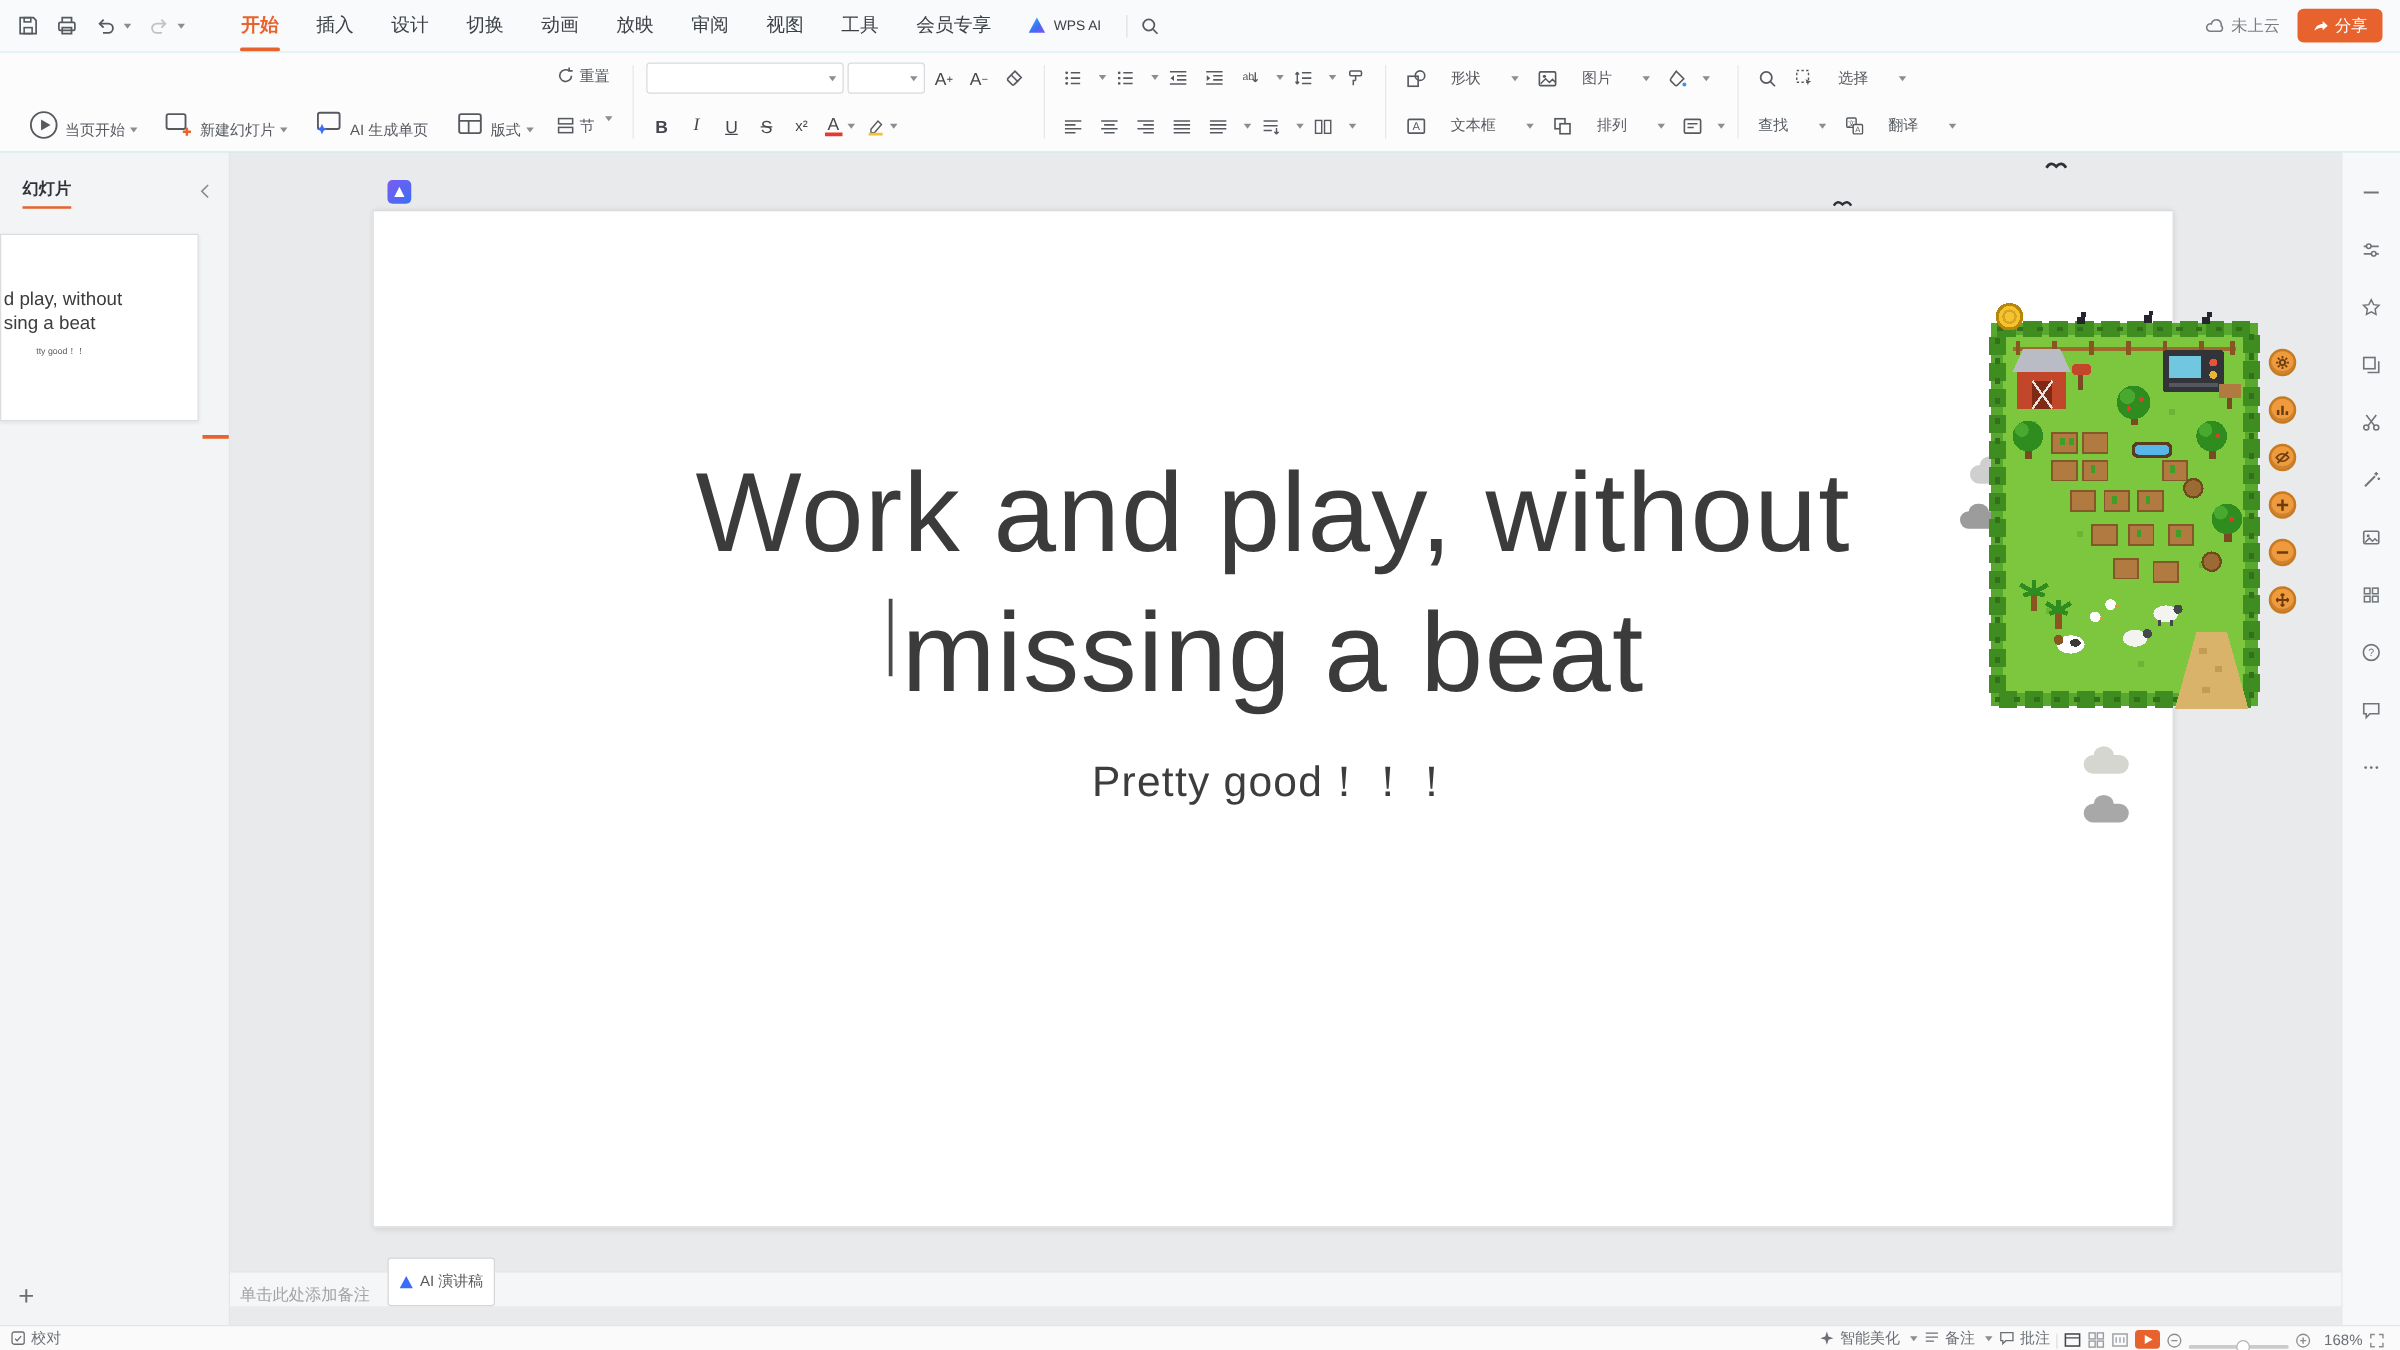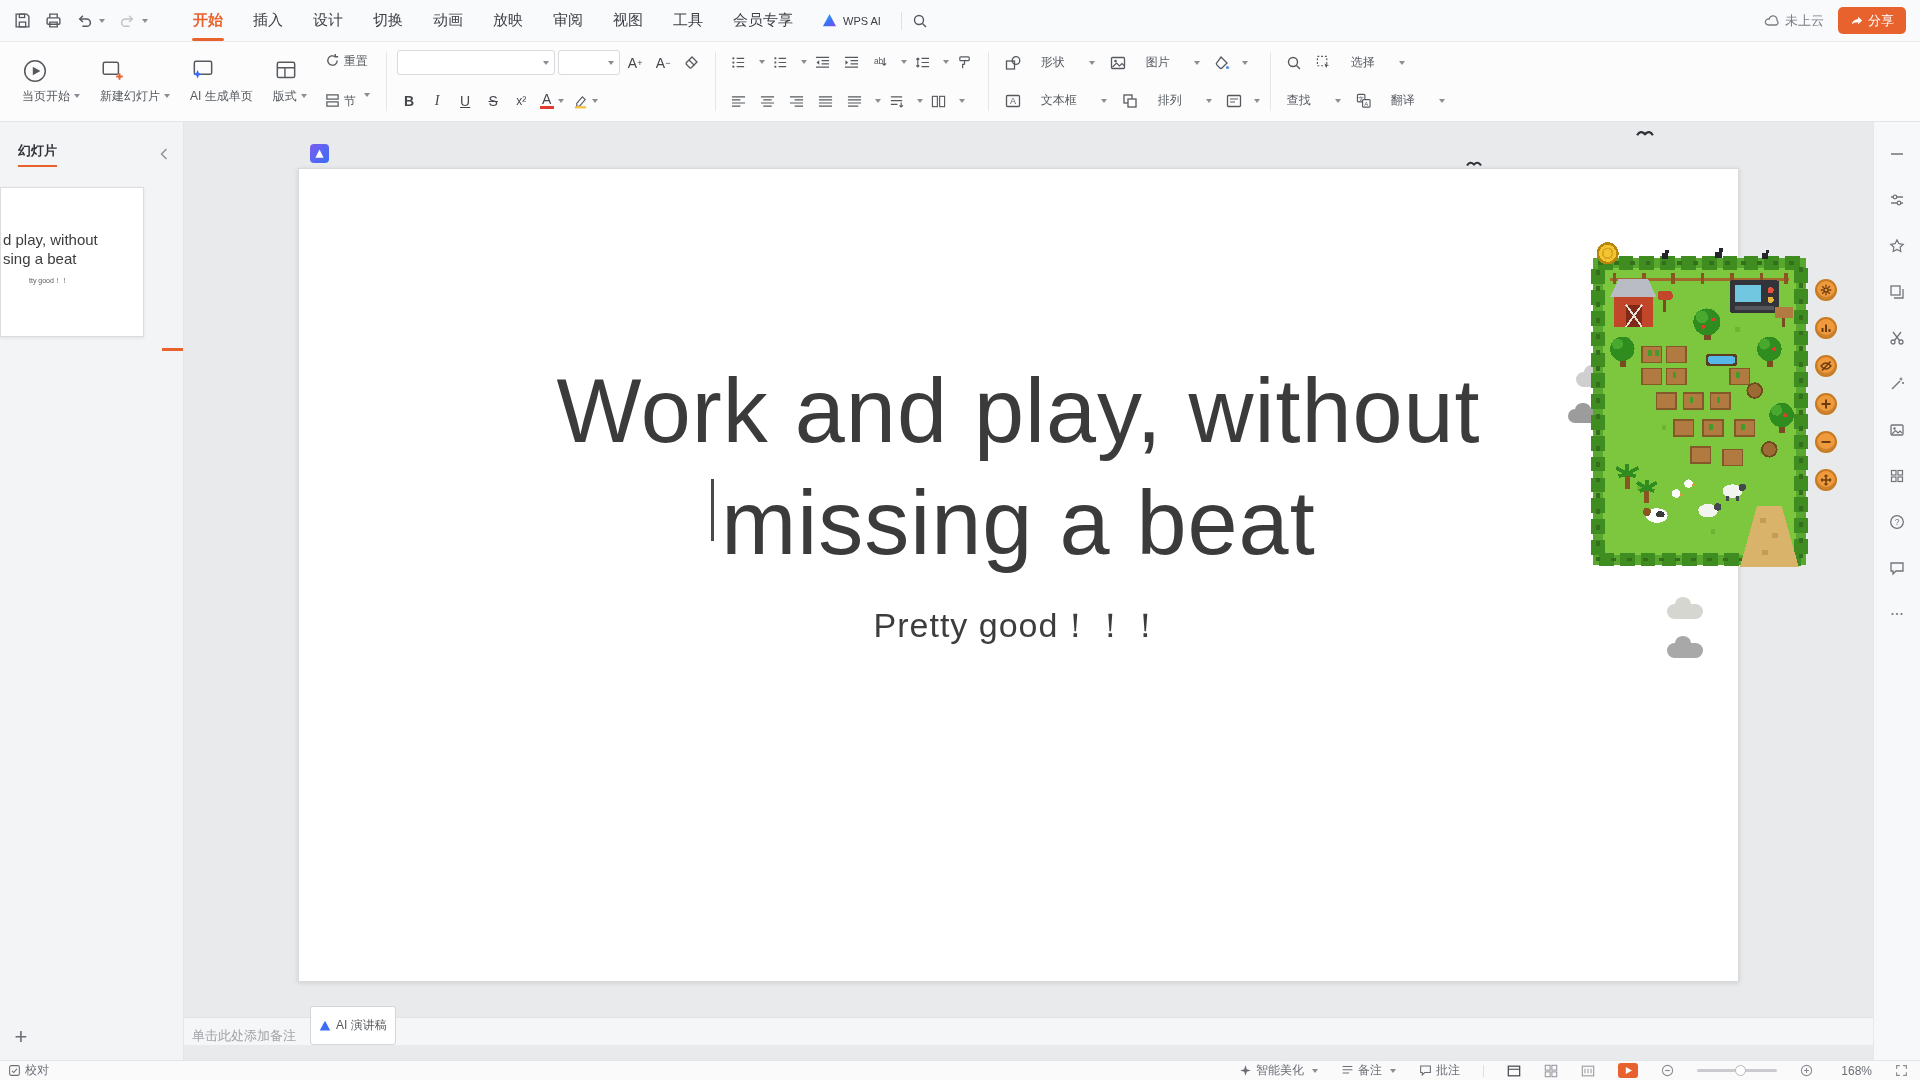--- a/index.html
+++ b/index.html
@@ -19,39 +19,39 @@
   .tb-div{width:1px;height:18px;background:#dfe0e2;margin:0 6px}
   .tb-right{margin-left:auto;display:flex;align-items:center;gap:14px;padding-right:14px}
   .cloud-status{display:flex;align-items:center;gap:5px;font-size:13px;color:#7a7e83;cursor:pointer}
   .share-btn{display:flex;align-items:center;gap:5px;height:27px;padding:0 12px;border-radius:5px;background:#e8622d;color:#fff;font-size:13px;cursor:pointer}
   .caret{display:inline-block;width:0;height:0;border-left:3.5px solid transparent;border-right:3.5px solid transparent;border-top:4px solid #8a8d92;margin-left:4px;vertical-align:2px}
 
   
   .ribbon{position:absolute;top:42px;left:0;right:0;height:80px;background:#fcfcfd;border-bottom:1px solid #e3e4e6;display:flex;align-items:stretch;padding:6px 0 6px 14px}
   .rb-sep{width:1px;background:#e6e7e9;margin:4px 10px}
   .rb-group{display:flex;align-items:stretch;gap:4px}
-  .rb-big{display:flex;flex-direction:column;align-items:flex-start;justify-content:center;gap:4px;padding:2px 8px;border-radius:4px;cursor:pointer;font-size:12px;color:#565a5f;white-space:nowrap}
+  .rb-big{display:flex;flex-direction:row;align-items:flex-end;justify-content:center;gap:4px;padding:2px 8px;border-radius:4px;cursor:pointer;font-size:12px;color:#565a5f;white-space:nowrap}
   .rb-col{display:flex;flex-direction:column;justify-content:space-between;padding:2px 0}
   .rb-small{display:flex;align-items:flex-start;gap:4px;padding:3px 6px;border-radius:3px;font-size:12px;color:#565a5f;cursor:pointer;white-space:nowrap}
   .rb-rows{display:flex;flex-direction:column;justify-content:space-between;padding:2px 0}
   .rb-row{display:flex;align-items:center;gap:3px}
   .combo{height:25px;border:1px solid #d8dadd;border-radius:3px;background:#fff;display:flex;align-items:center;justify-content:space-between;padding:0 5px;cursor:pointer}
   .combo .val{font-size:12px;color:#3c3f44}
   .fbtn{min-width:25px;height:24px;display:flex;align-items:center;justify-content:center;border-radius:3px;cursor:pointer;font-size:14px;color:#44474c;padding:0 3px}
   .ibtn{width:26px;height:24px;display:flex;align-items:center;justify-content:center;border-radius:3px;cursor:pointer}
   .lblbtn{display:flex;align-items:center;gap:20px;height:25px;padding:0 6px;border-radius:3px;font-size:12px;color:#565a5f;cursor:pointer;white-space:nowrap}
 
   
   .content{position:absolute;top:122px;left:0;right:0;height:938px;display:flex}
   
   .slides-panel{position:relative;width:184px;background:#f3f4f6;border-right:1px solid #e4e5e7;overflow:hidden}
   .sp-header{display:flex;align-items:center;justify-content:space-between;padding:20px 14px 10px 18px}
   .sp-title{font-size:13px;color:#2f3237;font-weight:bold;border-bottom:2px solid #e8622d;padding-bottom:5px}
   .sp-chevron{cursor:pointer;color:#8a8d92}
-  .thumb{position:absolute;left:0;top:65px;width:144px;height:150px;background:#fff;border:1px solid #dcdcde;box-shadow:0 1px 3px rgba(0,0,0,.08);cursor:pointer;overflow:hidden}
+  .thumb{position:absolute;left:0;top:65px;width:159px;height:150px;background:#fff;border:1px solid #dcdcde;box-shadow:0 1px 3px rgba(0,0,0,.08);cursor:pointer;overflow:hidden}
   .thumb-text{position:absolute;left:2px;top:42px;font-size:15px;line-height:19px;color:#3c3c3c;white-space:nowrap}
   .thumb-sub{position:absolute;left:28px;top:88px;font-size:7px;color:#5a5a5a;white-space:nowrap}
   .thumb-dash{position:absolute;left:162px;top:226px;width:40px;height:3px;background:#e8622d}
   .add-slide{position:absolute;left:8px;top:902px;width:26px;height:26px;display:flex;align-items:center;justify-content:center;font-size:22px;color:#6a6e73;cursor:pointer;border-radius:4px}
 
   
   .canvas{position:relative;flex:1;background:#e9eaec;overflow:hidden}
   .slide{position:absolute;left:114px;top:46px;width:1441px;height:814px;background:#fff;border:1px solid #d9dadc;box-shadow:0 1px 5px rgba(0,0,0,.12)}
   .slide-title{position:absolute;left:0;right:0;top:186px;text-align:center;font-size:90px;line-height:112px;color:#3b3b3b;letter-spacing:1px}
   .slide-subtitle{position:absolute;left:0;right:0;top:434px;text-align:center;font-size:34px;color:#3d3d3d;letter-spacing:1px}
@@ -69,21 +69,21 @@
   .notes-ph{font-size:13px;color:#a0a3a7}
   .ai-script-btn{display:flex;align-items:center;gap:5px;height:39px;padding:0 8px;background:#fff;border:1px solid #d5d6d8;border-radius:3px;font-size:12px;color:#55585c;cursor:pointer}
 
   
   .right-strip{width:47px;background:#f7f8fa;border-left:1px solid #e7e8ea;display:flex;flex-direction:column;align-items:center;padding-top:22px;gap:26px}
   .rs-icon{width:20px;height:20px;display:flex;align-items:center;justify-content:center;cursor:pointer;border-radius:3px}
 
   
   .statusbar{position:absolute;left:0;right:0;bottom:0;height:20px;background:#fafafb;border-top:1px solid #e4e5e7;display:flex;align-items:center;font-size:12px;color:#6b6f75}
   .sb-left{display:flex;align-items:flex-start;gap:6px;padding-left:8px}
-  .sb-right{margin-left:auto;display:flex;align-items:center;gap:23px;padding-right:12px}
+  .sb-right{margin-left:auto;display:flex;align-items:flex-end;gap:5px;padding-right:12px}
   .sb-item{display:flex;align-items:center;gap:4px;cursor:pointer;white-space:nowrap}
   .sb-sep{width:1px;height:12px;background:#dddee0}
   .play-btn{width:20px;height:15px;border-radius:3px;background:#e8622d;display:flex;align-items:center;justify-content:center;cursor:pointer}
   .zoom-track{position:relative;width:80px;height:3px;background:#c9cbce;border-radius:2px;cursor:pointer}
   .zoom-handle{position:absolute;left:38px;top:-4px;width:11px;height:11px;border-radius:50%;background:#fff;border:1px solid #b5b7ba}
   .zoom-val{min-width:36px;text-align:right}
 </style>
 </head>
 <body>
 

